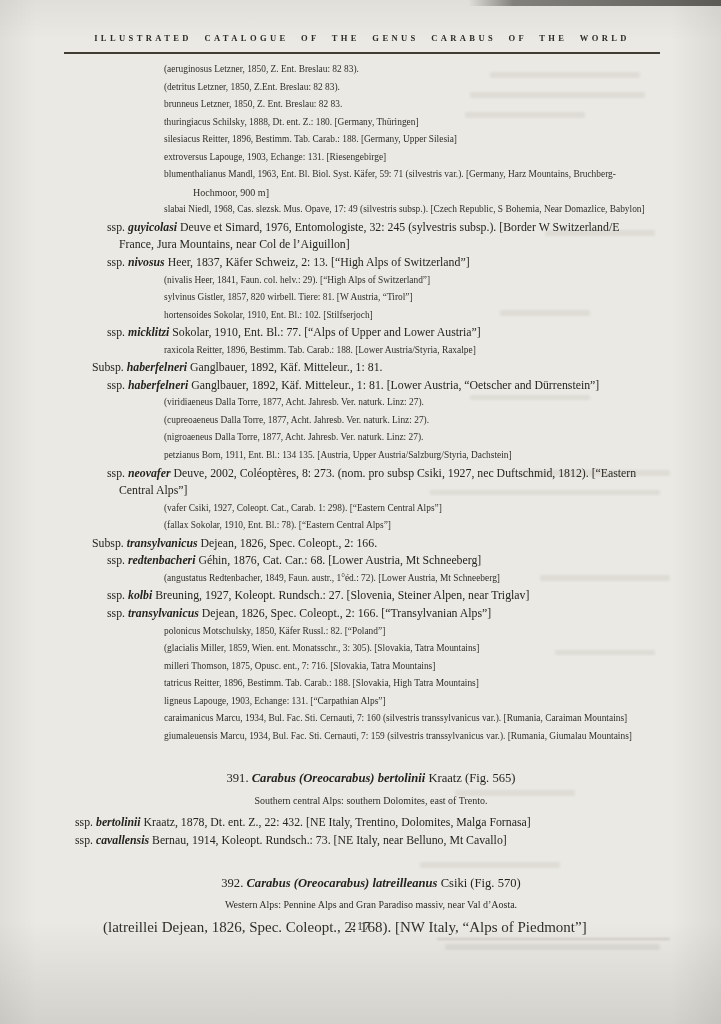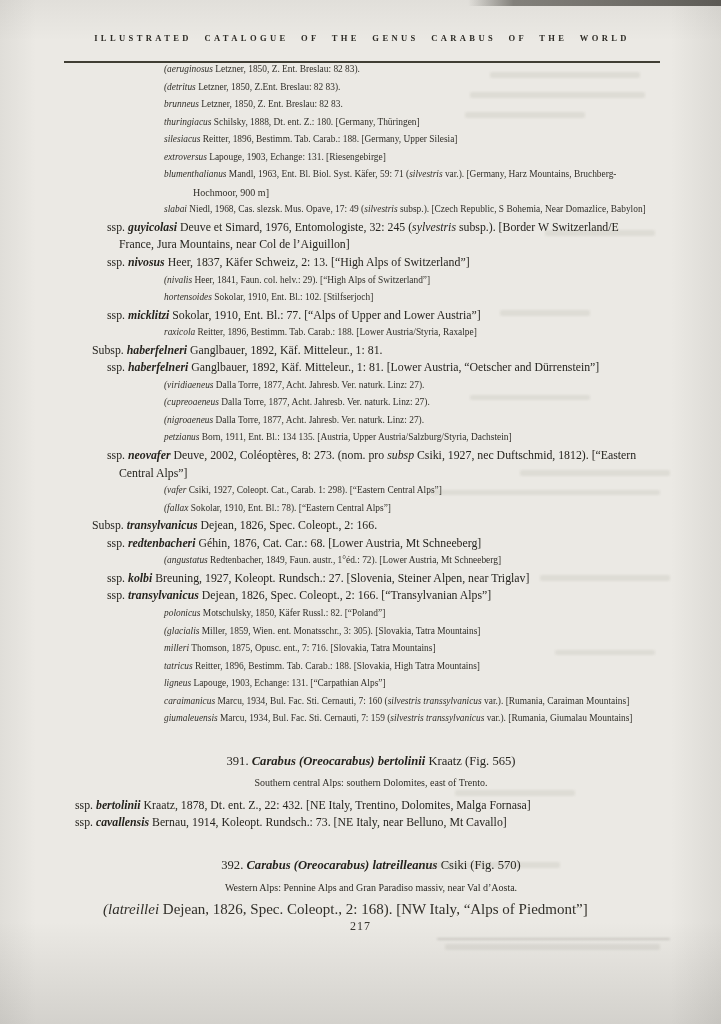--- a/index.html
+++ b/index.html
@@ -11,41 +11,41 @@
       linear-gradient(90deg, rgba(40,38,34,0.06), rgba(0,0,0,0) 5%, rgba(0,0,0,0) 93%, rgba(40,38,34,0.08)),
       linear-gradient(180deg, rgba(40,38,34,0.05), rgba(0,0,0,0) 4%, rgba(0,0,0,0) 90%, rgba(40,38,34,0.12)),
       #ebe9e4;
   }
   .scan-edge {
     position:absolute; top:0; left:468px; right:0; height:6px;
     background:linear-gradient(90deg, rgba(80,78,72,0), rgba(80,78,72,0.65) 18%, rgba(62,60,55,0.8));
   }
   .running-head {
     position:absolute; top:27px; left:64px; width:596px;
-    text-align:center; padding-bottom:16px;
+    text-align:center; padding-bottom:7px;
     border-bottom:2.5px solid #403e34;
   }
   .running-head .title {
     font-size:8.5px; font-weight:bold; letter-spacing:3.4px; word-spacing:7px; color:#2c2a24;
   }
   .catalog {
     position:absolute; top:61px; left:75px; width:632px;
   }
   .ln { white-space:nowrap; line-height:17.55px; font-size:11.8px; color:#26241f; }
   .k-syn       { margin-left:89px;  font-size:9.4px; color:#312f29; }
   .k-syn-cont  { margin-left:118px; font-size:10px; color:#312f29; }
   .k-ssp       { margin-left:32px; }
   .k-ssp-cont  { margin-left:44px;font-family:Liberation Serif, serif; }
   .k-subsp     { margin-left:17px; }
   .k-main      { margin-left:0;font-family:Liberation Serif, serif; }
   .k-main-syn  { margin-left:28px; font-size:15px; color:#312f29; }
   .k-heading   { text-align:center; margin-top:25px; margin-bottom:4px; font-size:12.6px; margin-left:-40px; }
   .k-range     { text-align:center; font-size:10px; margin-bottom:5px; margin-left:-40px; color:#2e2c26; }
   .s-r  { font-style:normal; }
-  .s-i  { font-style:italic; }
+  .s-i  { }
   .s-bi { font-style:italic; font-weight:bold; }
   .page-number {
     position:absolute; top:919px; left:0; width:721px; text-align:center;
     font-size:12px; letter-spacing:1px; color:#37352f;
   }
   
   .bleed { position:absolute; background:rgba(110,104,92,0.10); filter:blur(1.3px); border-radius:2px; }
   .b1  { left:490px; top:72px;  width:150px; height:6px; }
   .b2  { left:470px; top:92px;  width:175px; height:6px; }
   .b3  { left:465px; top:112px; width:120px; height:6px; }
@@ -78,20 +78,21 @@
       <div class="ln k-syn"><span class="s-i">thuringiacus </span><span class="s-r">Schilsky, 1888, Dt. ent. Z.: 180. [Germany, Thüringen]</span></div>
       <div class="ln k-syn"><span class="s-i">silesiacus </span><span class="s-r">Reitter, 1896, Bestimm. Tab. Carab.: 188. [Germany, Upper Silesia]</span></div>
       <div class="ln k-syn"><span class="s-i">extroversus </span><span class="s-r">Lapouge, 1903, Echange: 131. [Riesengebirge]</span></div>
       <div class="ln k-syn"><span class="s-i">blumenthalianus </span><span class="s-r">Mandl, 1963, Ent. Bl. Biol. Syst. Käfer, 59: 71 (</span><span class="s-i">silvestris</span><span class="s-r"> var.). [Germany, Harz Mountains, Bruchberg-</span></div>
       <div class="ln k-syn-cont"><span class="s-r">Hochmoor, 900 m]</span></div>
       <div class="ln k-syn"><span class="s-i">slabai </span><span class="s-r">Niedl, 1968, Cas. slezsk. Mus. Opave, 17: 49 (</span><span class="s-i">silvestris</span><span class="s-r"> subsp.). [Czech Republic, S Bohemia, Near Domazlice, Babylon]</span></div>
       <div class="ln k-ssp"><span class="s-r">ssp. </span><span class="s-bi">guyicolasi </span><span class="s-r">Deuve et Simard, 1976, Entomologiste, 32: 245 (</span><span class="s-i">sylvestris</span><span class="s-r"> subsp.). [Border W Switzerland/E</span></div>
       <div class="ln k-ssp-cont"><span class="s-r">France, Jura Mountains, near Col de l’Aiguillon]</span></div>
       <div class="ln k-ssp"><span class="s-r">ssp. </span><span class="s-bi">nivosus </span><span class="s-r">Heer, 1837, Käfer Schweiz, 2: 13. [“High Alps of Switzerland”]</span></div>
       <div class="ln k-syn"><span class="s-i">(nivalis </span><span class="s-r">Heer, 1841, Faun. col. helv.: 29). [“High Alps of Switzerland”]</span></div>
+      <div class="ln k-syn"><span class="s-i">sylvinus </span><span class="s-r">Gistler, 1857, 820 wirbell. Tiere: 81. [W Austria, “Tirol”]</span></div>
       <div class="ln k-syn"><span class="s-i">hortensoides </span><span class="s-r">Sokolar, 1910, Ent. Bl.: 102. [Stilfserjoch]</span></div>
       <div class="ln k-ssp"><span class="s-r">ssp. </span><span class="s-bi">micklitzi </span><span class="s-r">Sokolar, 1910, Ent. Bl.: 77. [“Alps of Upper and Lower Austria”]</span></div>
       <div class="ln k-syn"><span class="s-i">raxicola </span><span class="s-r">Reitter, 1896, Bestimm. Tab. Carab.: 188. [Lower Austria/Styria, Raxalpe]</span></div>
       <div class="ln k-subsp"><span class="s-r">Subsp. </span><span class="s-bi">haberfelneri </span><span class="s-r">Ganglbauer, 1892, Käf. Mitteleur., 1: 81.</span></div>
       <div class="ln k-ssp"><span class="s-r">ssp. </span><span class="s-bi">haberfelneri </span><span class="s-r">Ganglbauer, 1892, Käf. Mitteleur., 1: 81. [Lower Austria, “Oetscher and Dürrenstein”]</span></div>
       <div class="ln k-syn"><span class="s-i">(viridiaeneus </span><span class="s-r">Dalla Torre, 1877, Acht. Jahresb. Ver. naturk. Linz: 27).</span></div>
       <div class="ln k-syn"><span class="s-i">(cupreoaeneus </span><span class="s-r">Dalla Torre, 1877, Acht. Jahresb. Ver. naturk. Linz: 27).</span></div>
       <div class="ln k-syn"><span class="s-i">(nigroaeneus </span><span class="s-r">Dalla Torre, 1877, Acht. Jahresb. Ver. naturk. Linz: 27).</span></div>
       <div class="ln k-syn"><span class="s-i">petzianus </span><span class="s-r">Born, 1911, Ent. Bl.: 134 135. [Austria, Upper Austria/Salzburg/Styria, Dachstein]</span></div>
       <div class="ln k-ssp"><span class="s-r">ssp. </span><span class="s-bi">neovafer </span><span class="s-r">Deuve, 2002, Coléoptères, 8: 273. (nom. pro </span><span class="s-i">subsp </span><span class="s-r">Csiki, 1927, nec Duftschmid, 1812). [“Eastern</span></div>

